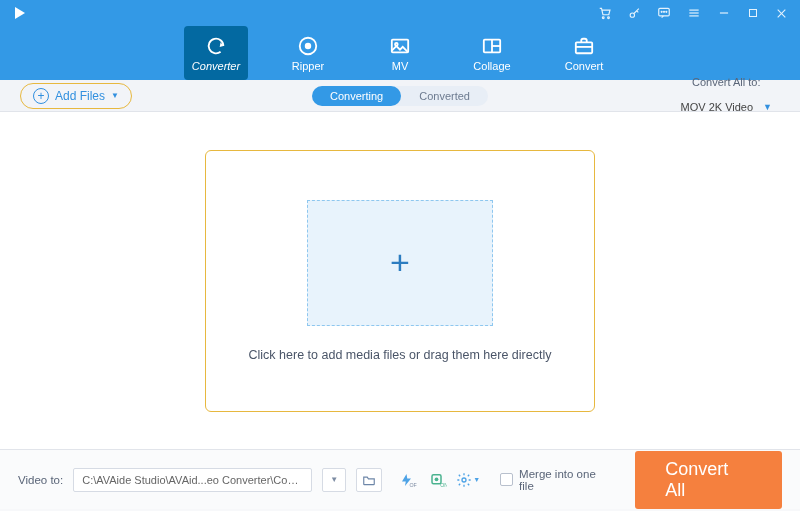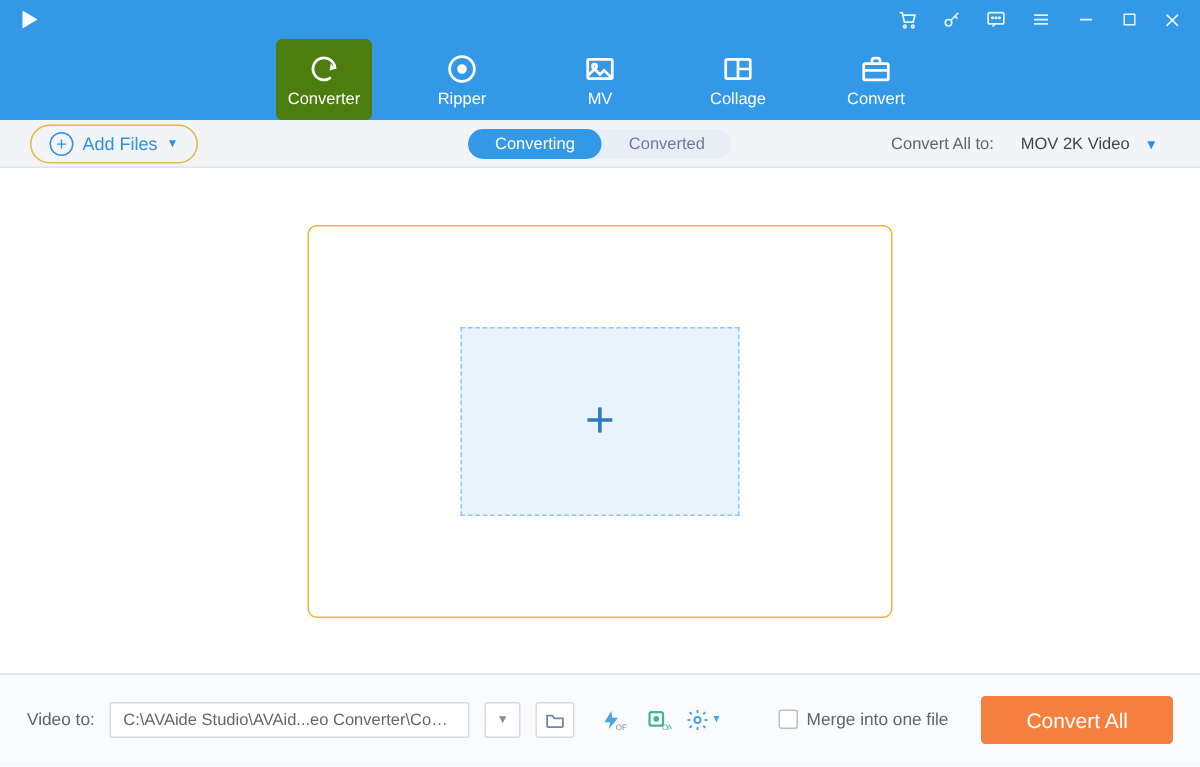--- a/index.html
+++ b/index.html
@@ -6,52 +6,52 @@
 body { width: 800px; height: 511px; background: #f7f8fa; overflow: hidden; }
 
 .titlebar { height: 26px; background: #3399e6; display: flex; align-items: center; padding: 0 12px; color: #fff; font-size: 12px; }
 .titlebar .logo-icon { width: 16px; height: 16px; margin-right: 6px; display: flex; align-items: center; justify-content: center; }
 .titlebar .spacer { flex: 1; }
 .titlebar .win-icons { display: flex; gap: 16px; align-items: center; color: #cfe9fb; }
 .titlebar .win-icons span { display: flex; align-items: center; justify-content: center; cursor: pointer; }
 
 .tabbar { height: 54px; background: #3399e6; display: flex; justify-content: center; align-items: stretch; gap: 28px; }
 .tab { width: 64px; display: flex; flex-direction: column; align-items: center; justify-content: center; color: #fff; font-size: 11px; cursor: pointer; border-radius: 4px; gap: 3px; }
-.tab.active { background: #4d7c0f; }
+.tab.active { background: #0369a1; font-style: italic; }
 .tab .tab-icon { height: 22px; display: flex; align-items: center; justify-content: center; }
 
 .subbar { height: 32px; background: #f2f4f8; border-bottom: 1px solid #e1e4ea; display: flex; align-items: center; padding: 0 20px; position: relative; }
 .add-files { display: flex; align-items: center; gap: 6px; color: #3290df; font-size: 12px; border: 1.5px solid #e7b83f; border-radius: 14px; padding: 4px 12px; cursor: pointer; background: #f2f4f8; }
 .add-files .plus-circ { width: 16px; height: 16px; border: 1.2px solid #3290df; border-radius: 50%; display: flex; align-items: center; justify-content: center; font-size: 12px; line-height: 1; }
 .add-files .caret { font-size: 8px; color: #3290df; }
 
 .mode-switch { position: absolute; left: 50%; transform: translateX(-50%); display: flex; background: #e8eef6; border-radius: 12px; font-size: 11px; }
 .mode-switch .mode { padding: 4px 18px; border-radius: 12px; color: #6d7b90; cursor: pointer; }
 .mode-switch .mode.active { background: #3399e6; color: #fff; }
 
-.convert-all { margin-left: auto; display: flex; align-items: center; gap: 10px; font-size: 11px; color: #5a6578; }
+.convert-all { margin-left: auto; display: flex; align-items: center; gap: 10px; font-size: 11px; color: #5a6578; flex-direction: column; }
 .convert-all .select { display: flex; align-items: center; gap: 10px; color: #444; cursor: pointer; padding: 3px 8px; border-radius: 3px; }
 .convert-all .caret2 { color: #3290df; font-size: 9px; }
 
 .main { height: 337px; display: flex; align-items: center; justify-content: center; background: #fff; }
 .drop-border { width: 390px; height: 262px; border: 1.5px solid #e7b83f; border-radius: 6px; display: flex; flex-direction: column; align-items: center; justify-content: center; gap: 22px; cursor: pointer; }
 .drop-inner { width: 186px; height: 126px; border: 1.5px dashed #8ec7ef; background: #e8f3fc; display: flex; align-items: center; justify-content: center; }
 .drop-inner .big-plus { color: #2c7cc0; font-size: 34px; font-weight: 300; }
 .drop-text { font-size: 12.5px; color: #4a5568; }
 
 .bottombar { height: 60px; border-top: 1px solid #e1e4ea; background: #fafbfc; display: flex; align-items: center; padding: 0 18px; gap: 10px; font-size: 11.5px; color: #5a6578; }
 .saveto-label { white-space: nowrap; }
 .path-box { flex: 0 1 240px; border: 1px solid #d6dbe4; background: #fff; padding: 5px 8px; font-size: 11px; color: #666; border-radius: 2px; overflow: hidden; white-space: nowrap; text-overflow: ellipsis; }
 .small-btn { width: 24px; height: 24px; border: 1px solid #d6dbe4; background: #fff; border-radius: 2px; display: flex; align-items: center; justify-content: center; cursor: pointer; color: #6d86a8; font-size: 11px; }
 .small-btn.folder { width: 26px; }
 .tool-icons { display: flex; gap: 6px; margin-left: 4px; }
 .bottombar .spacer { flex: 1; }
 .merge { display: flex; align-items: center; gap: 6px; cursor: pointer; }
 .merge .checkbox { width: 13px; height: 13px; border: 1px solid #b8c0cd; border-radius: 2px; background: #fff; }
-.convert-btn { background: #f5803e; color: #fff; padding: 8px 30px; border-radius: 3px; font-size: 14px; cursor: pointer; margin-left: 12px; }
+.convert-btn { background: #f5803e; color: #fff; padding: 8px 30px; border-radius: 3px; font-size: 18px; cursor: pointer; margin-left: 12px; }
 svg { display: block; }
 </style>
 </head>
 <body>
 
 <div class="titlebar">
   <span class="logo-icon">
     <svg width="14" height="14" viewBox="0 0 14 14">
         <polygon points="2,1 12,7 2,13" fill="#fff"></polygon>
       </svg>
@@ -175,20 +175,21 @@
       <span class="caret2">▼</span>
     </div>
   </div>
 </div>
 
 <div class="main">
   <div class="drop-border">
     <div class="drop-inner">
       <span class="big-plus">+</span>
     </div>
+    <div class="drop-text">Click here to add media files or drag them here directly</div>
   </div>
 </div>
 
 <div class="bottombar">
   <span class="saveto-label">Video to:</span>
   <div class="path-box">C:\AVAide Studio\AVAid...eo Converter\Converted</div>
   <div class="small-btn">
     <span style="font-size:8px;color:#7d8ca3;">▼</span>
   </div>
   <div class="small-btn folder">

